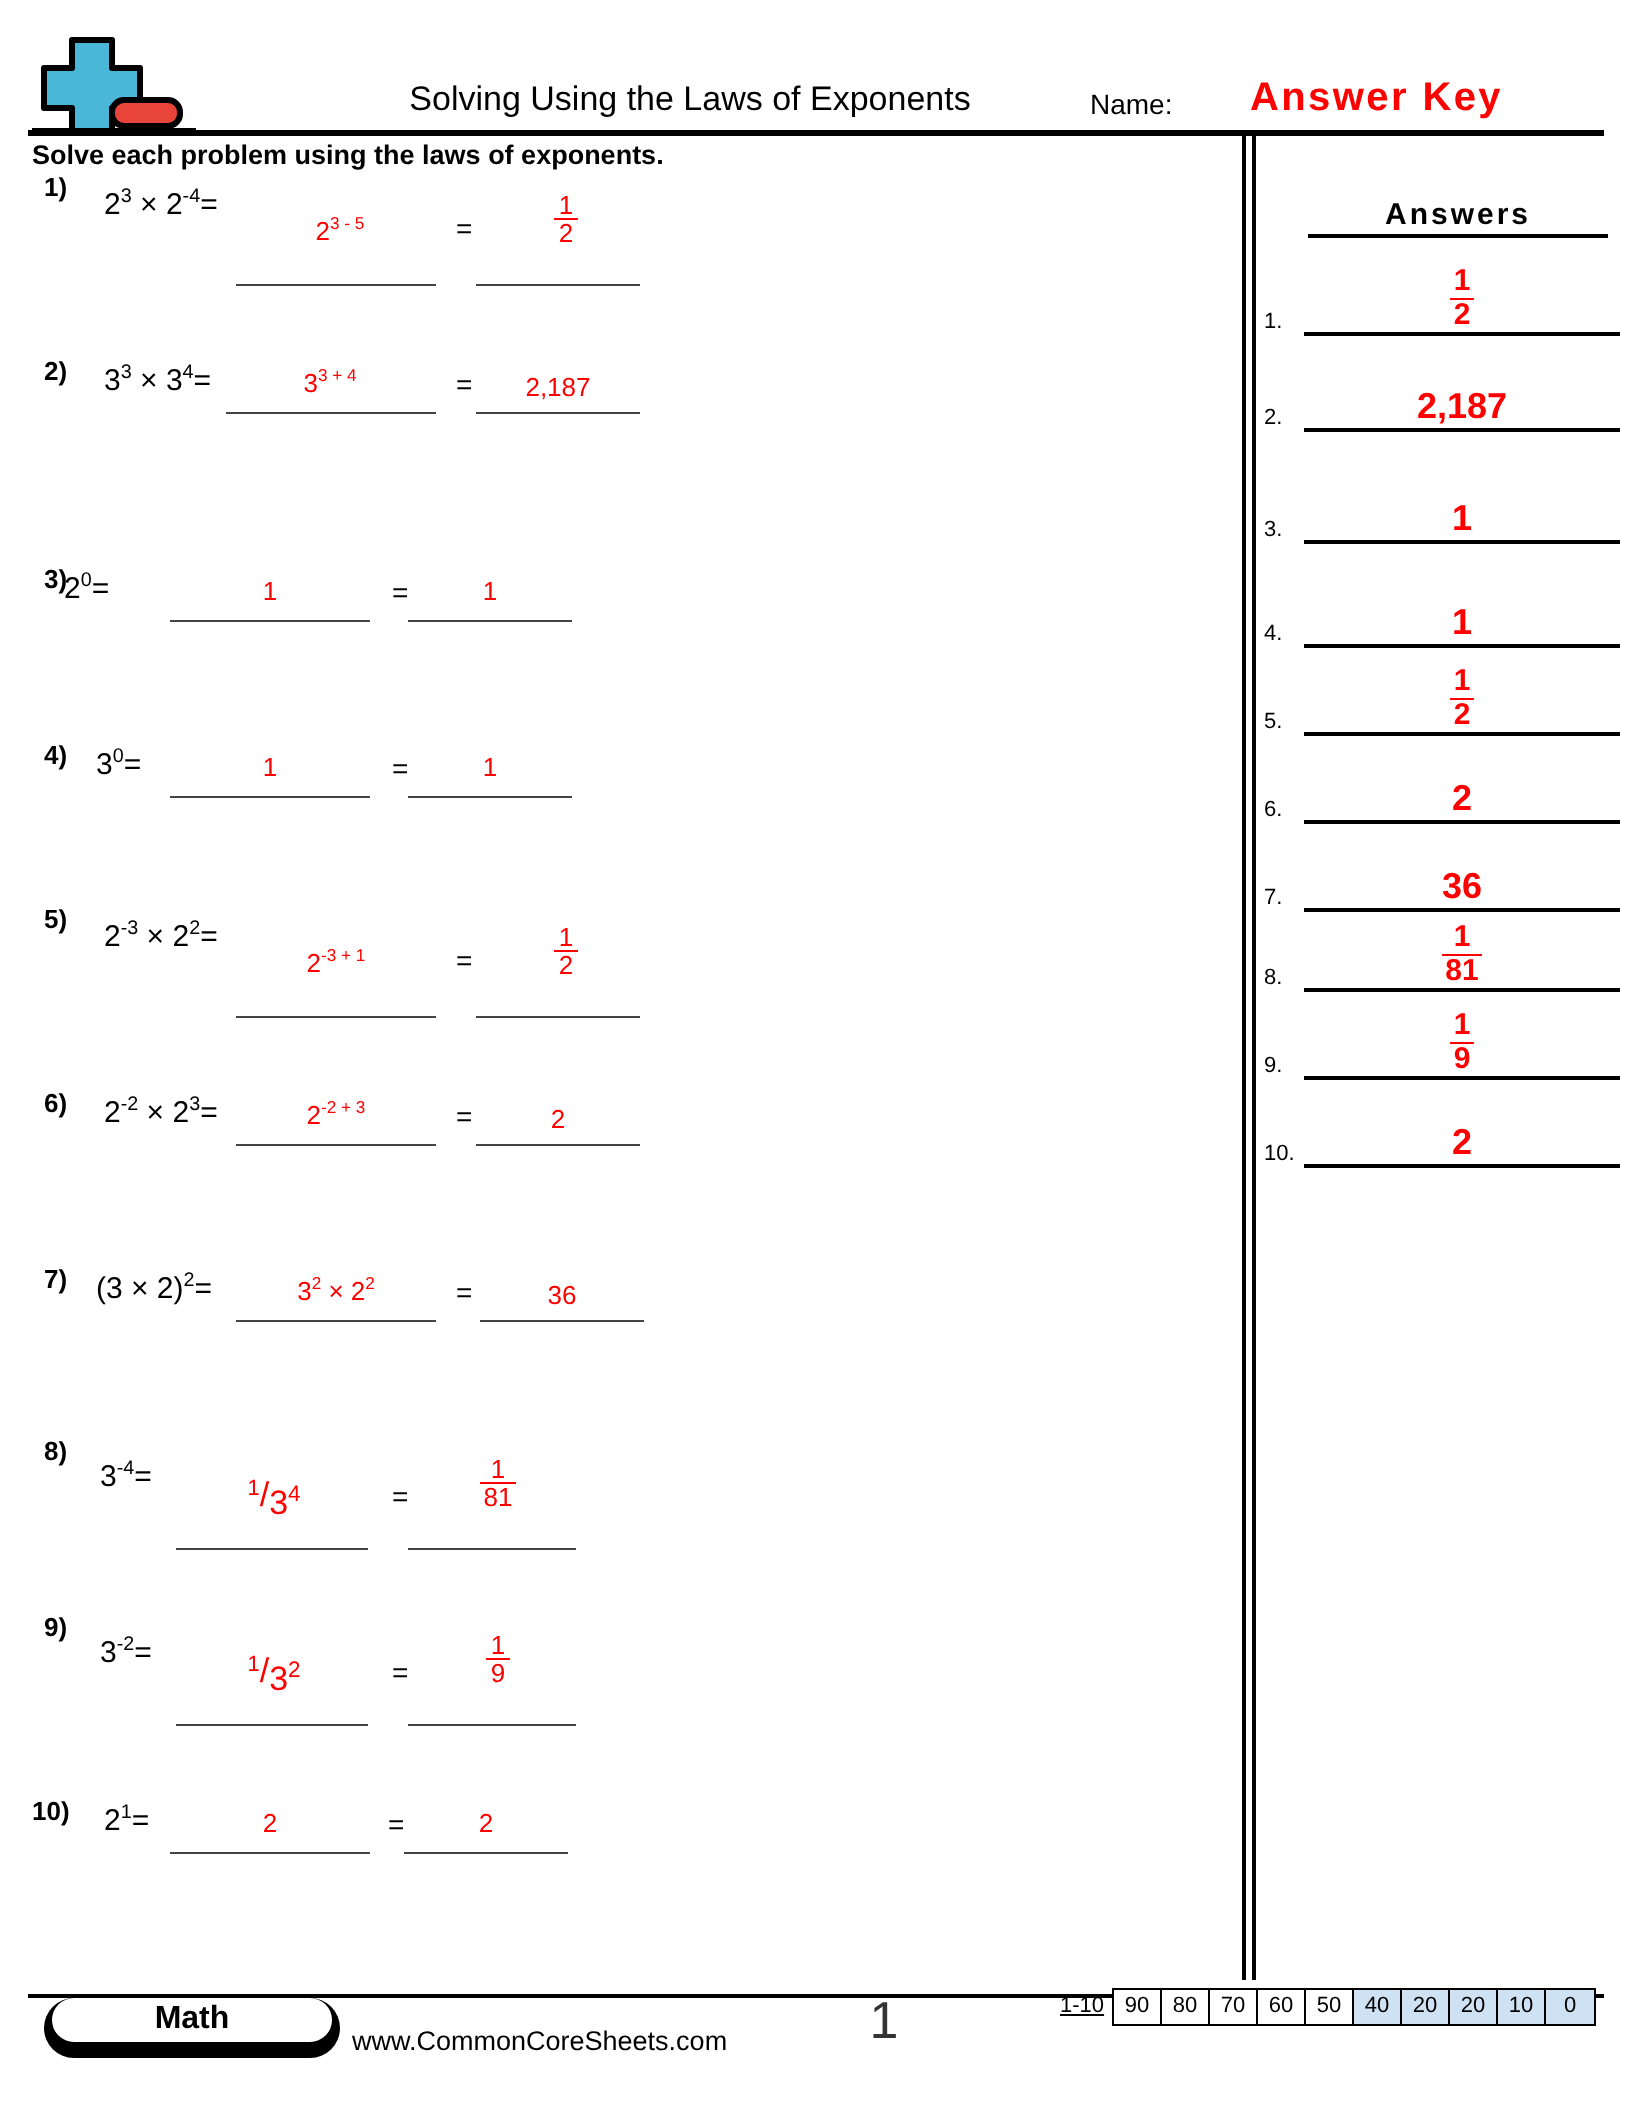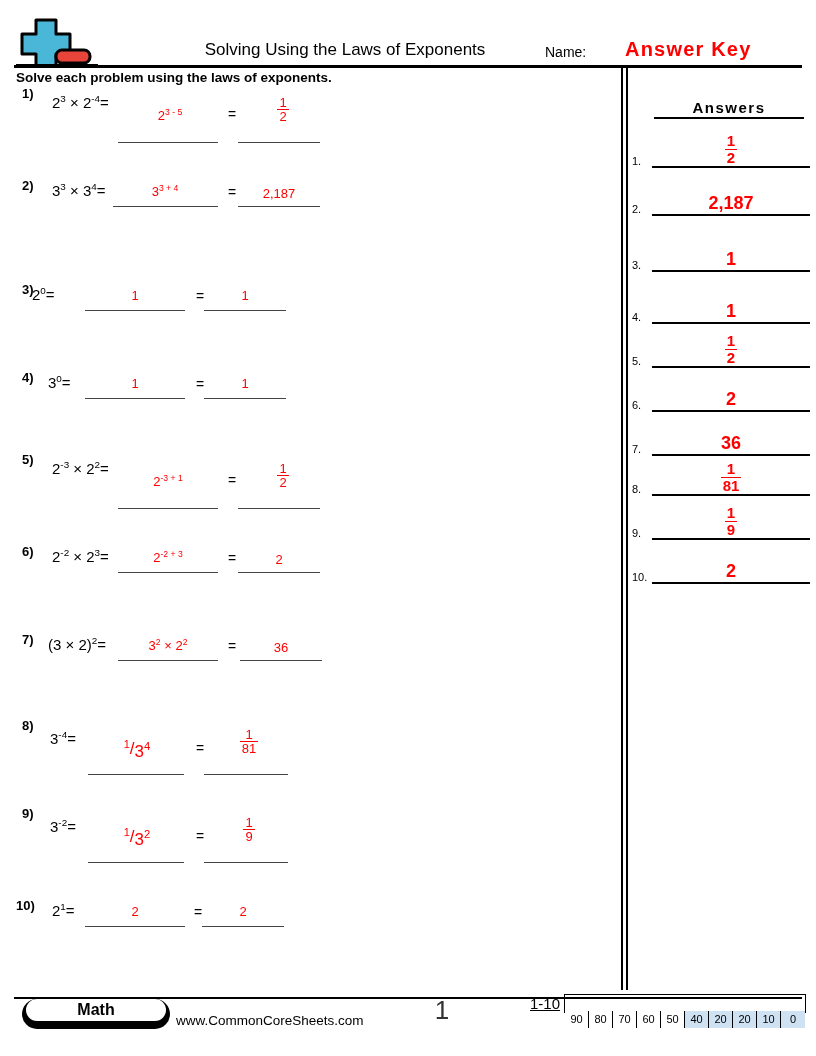--- a/index.html
+++ b/index.html
@@ -122,25 +122,25 @@
   }
   .site-url {
     position:absolute; left:176px; top:1013px;
     font-size:13.5px; color:#000;
   }
   .page-no {
     position:absolute; left:420px; top:995px; width:44px; text-align:center;
     font-size:26px; color:#333;
   }
   .scale { position:absolute; left:530px; top:994px; height:19px; display:flex; align-items:stretch; }
-  .scale .range { font-size:15px; color:#000; padding-right:4px; line-height:19px;text-decoration:underline; }
+  .scale .range { font-size:11px; color:#000; padding-right:4px; line-height:19px;text-decoration:underline; }
   .scale .cells { display:flex; border:1px solid #000; }
   .scale .cell {
     width:24px; height:17px; border-right:1px solid #000;
-    font-size:11px; text-align:center; line-height:17px; background:#fff;margin-top:16px;
+    font-size:11px; text-align:center; line-height:17px; background:#fff;
   }
   .scale .cell:last-child { border-right:none; }
   .scale .cell.hl { background:#cfe2f3; }
 </style>
 </head>
 <body>
 
 <div class="page">
 
   <div class="header">

